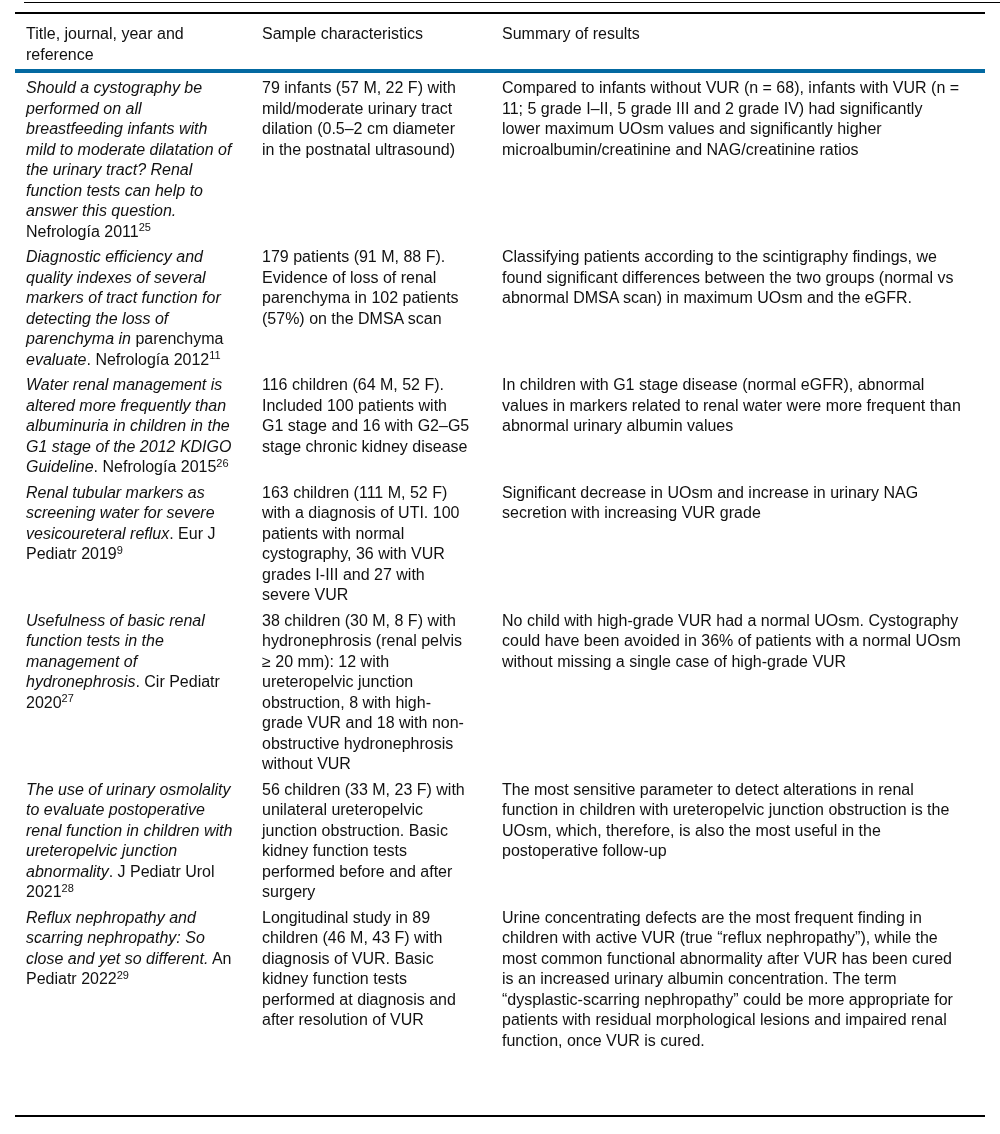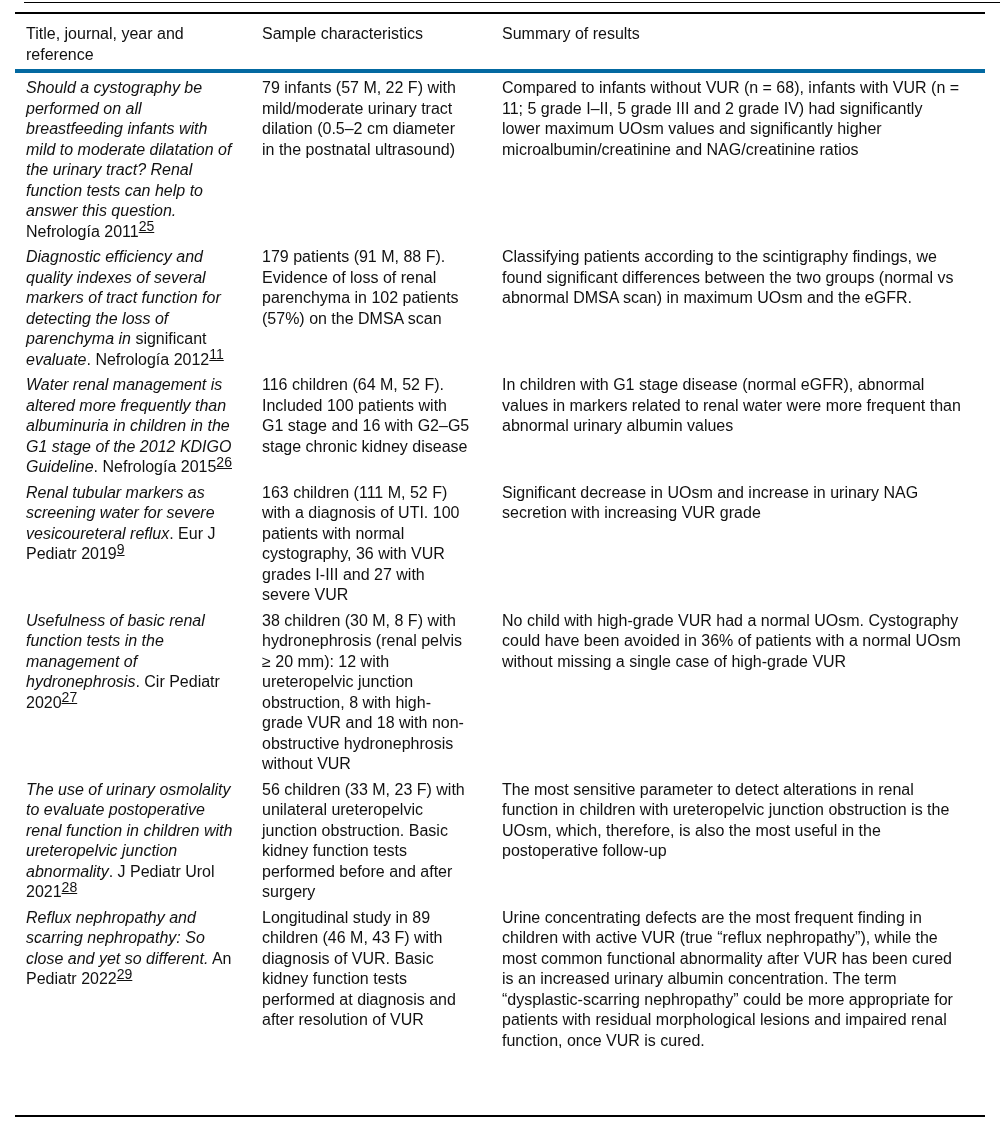--- a/index.html
+++ b/index.html
@@ -38,26 +38,25 @@
     padding-bottom: 4px;
     border-bottom: 4px solid #0369a1;
   }
   .c1 { padding-left: 11px; padding-right: 24px; }
   .c2 { padding-right: 32px; }
   .c3 { padding-right: 23px; }
   tbody td { padding-top: 5px; }
   tbody td.c1 { padding-left: 11px; }
   em { }
   sup.refnum {
-    font-size: 14px;
+    font-size: 11px;
     line-height: 0;
     vertical-align: baseline;
     position: relative;
     top: -5.5px;
-    text-decoration: underline;
   }
 </style>
 </head>
 <body>
 
 <div class="page">
   <div class="rule rule-top-outer"></div>
   <div class="rule rule-top"></div>
 
   <table class="tbl">
@@ -73,21 +72,21 @@
         <th class="c3">Summary of results</th>
       </tr>
     </thead>
     <tbody id="tbody">
         <tr>
           <td class="c1"><em>Should a cystography be performed on all breastfeeding infants with mild to moderate dilatation of the urinary tract? Renal function tests can help to answer this question.</em><span> Nefrología 2011</span><sup class="refnum">25</sup></td>
           <td class="c2">79 infants (57 M, 22 F) with mild/moderate urinary tract dilation (0.5–2 cm diameter in the postnatal ultrasound)</td>
           <td class="c3">Compared to infants without VUR (n = 68), infants with VUR (n = 11; 5 grade I–II, 5 grade III and 2 grade IV) had significantly lower maximum UOsm values and significantly higher microalbumin/creatinine and NAG/creatinine ratios</td>
         </tr>
         <tr>
-          <td class="c1"><em>Diagnostic efficiency and quality indexes of several markers of tract function for detecting the loss of parenchyma in</em><span> significant </span><em>evaluate</em><span>. Nefrología 2012</span><sup class="refnum">11</sup></td>
+          <td class="c1"><em>Diagnostic efficiency and quality indexes of several markers of tract function for detecting the loss of parenchyma in</em><span> parenchyma </span><em>evaluate</em><span>. Nefrología 2012</span><sup class="refnum">11</sup></td>
           <td class="c2">179 patients (91 M, 88 F). Evidence of loss of renal parenchyma in 102 patients (57%) on the DMSA scan</td>
           <td class="c3">Classifying patients according to the scintigraphy findings, we found significant differences between the two groups (normal vs abnormal DMSA scan) in maximum UOsm and the eGFR.</td>
         </tr>
         <tr>
           <td class="c1"><em>Water renal management is altered more frequently than albuminuria in children in the G1 stage of the 2012 KDIGO Guideline</em><span>. Nefrología 2015</span><sup class="refnum">26</sup></td>
           <td class="c2">116 children (64 M, 52 F). Included 100 patients with G1 stage and 16 with G2–G5 stage chronic kidney disease</td>
           <td class="c3">In children with G1 stage disease (normal eGFR), abnormal values in markers related to renal water were more frequent than abnormal urinary albumin values</td>
         </tr>
         <tr>
           <td class="c1"><em>Renal tubular markers as screening water for severe vesicoureteral reflux</em><span>. Eur J Pediatr 2019</span><sup class="refnum">9</sup></td>

